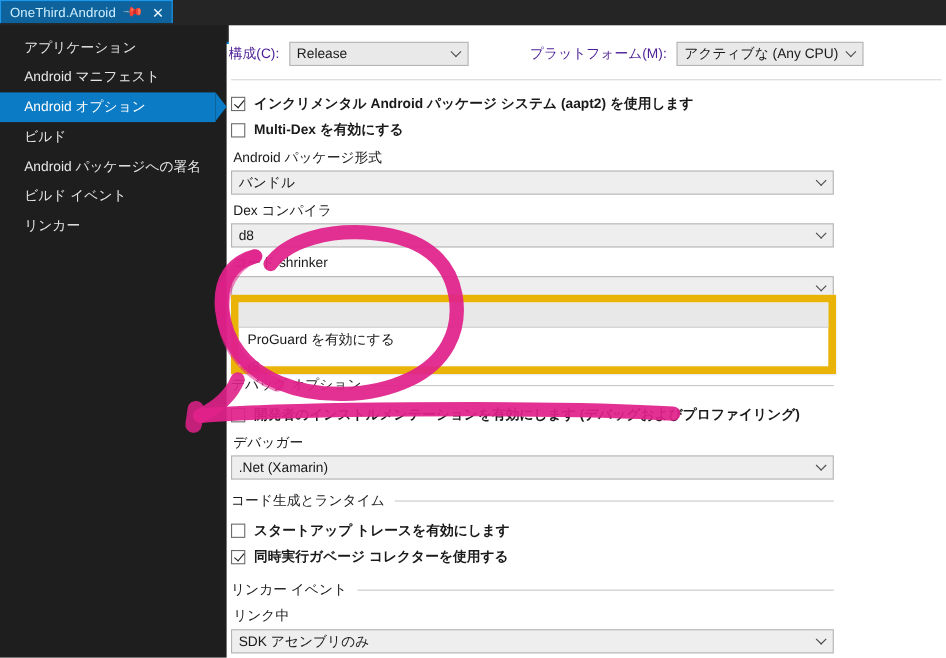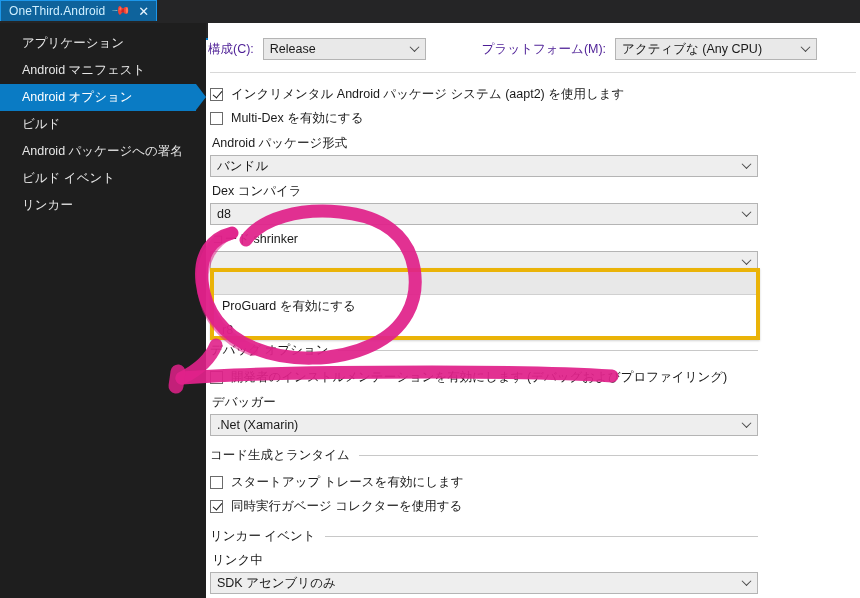--- a/index.html
+++ b/index.html
@@ -102,21 +102,21 @@
     position: absolute; right: 7px; top: 50%;
     width: 7px; height: 7px;
     margin-top: -4px;
     border-right: 1.4px solid #4a4a4a;
     border-bottom: 1.4px solid #4a4a4a;
     transform: rotate(45deg) translate(-1px,-1px);
   }
   .combo.wide { width: 100%; background: #eeeeee; }
 
   #combo-config { width: 163px; margin-left: 9px; }
-  #combo-platform { width: 202px; margin-left: 9px; }
+  #combo-platform { width: 170px; margin-left: 9px; }
   #lbl-platform { margin-left: 56px; }
 
   
   #toprule {
     position: absolute; left: 2px; top: 49px; width: 646px; height: 1px;
     background: #d8d8d8;
   }
 
   
   #body {
@@ -136,21 +136,21 @@
     flex: 0 0 auto;
   }
   .cbox.checked::after {
     content: "";
     position: absolute; left: 3.5px; top: 0.5px;
     width: 4px; height: 8px;
     border-right: 1.8px solid #1a1a1a;
     border-bottom: 1.8px solid #1a1a1a;
     transform: rotate(40deg);
   }
-  .checkrow .ctext { font-size: 12.5px; color: #1a1a1a; white-space: nowrap; }
+  .checkrow .ctext { font-size: 12.5px; color: #1a1a1a; white-space: nowrap; font-weight: bold; }
 
   .fieldlabel {
     font-size: 12.5px; color: #1a1a1a;
     margin: 6px 0 3px 2px; white-space: nowrap;
   }
   .fieldwrap { width: 548px; }
 
   
   .grouphdr {
     display: flex; align-items: center;
@@ -158,21 +158,21 @@
   }
   .grouphdr .gtext { font-size: 12.5px; color: #1a1a1a; white-space: nowrap; }
   .grouphdr .grule { flex: 1; height: 1px; background: #c8c8c8; margin-left: 9px; }
 
   
   #shrinker-popup {
     position: absolute;
     left: 210px; top: 268px;
     width: 550px; height: 72px;
     background: #ffffff;
-    border: 4px solid #eab308;
+    border: 7px solid #eab308;
     z-index: 40;
     box-shadow: 0 1px 2px rgba(0,0,0,0.18);
   }
   #shrinker-popup .opt {
     height: 23px;
     display: flex; align-items: center;
     padding-left: 8px;
     font-size: 12.5px; color: #1a1a1a;
     white-space: nowrap;
   }

